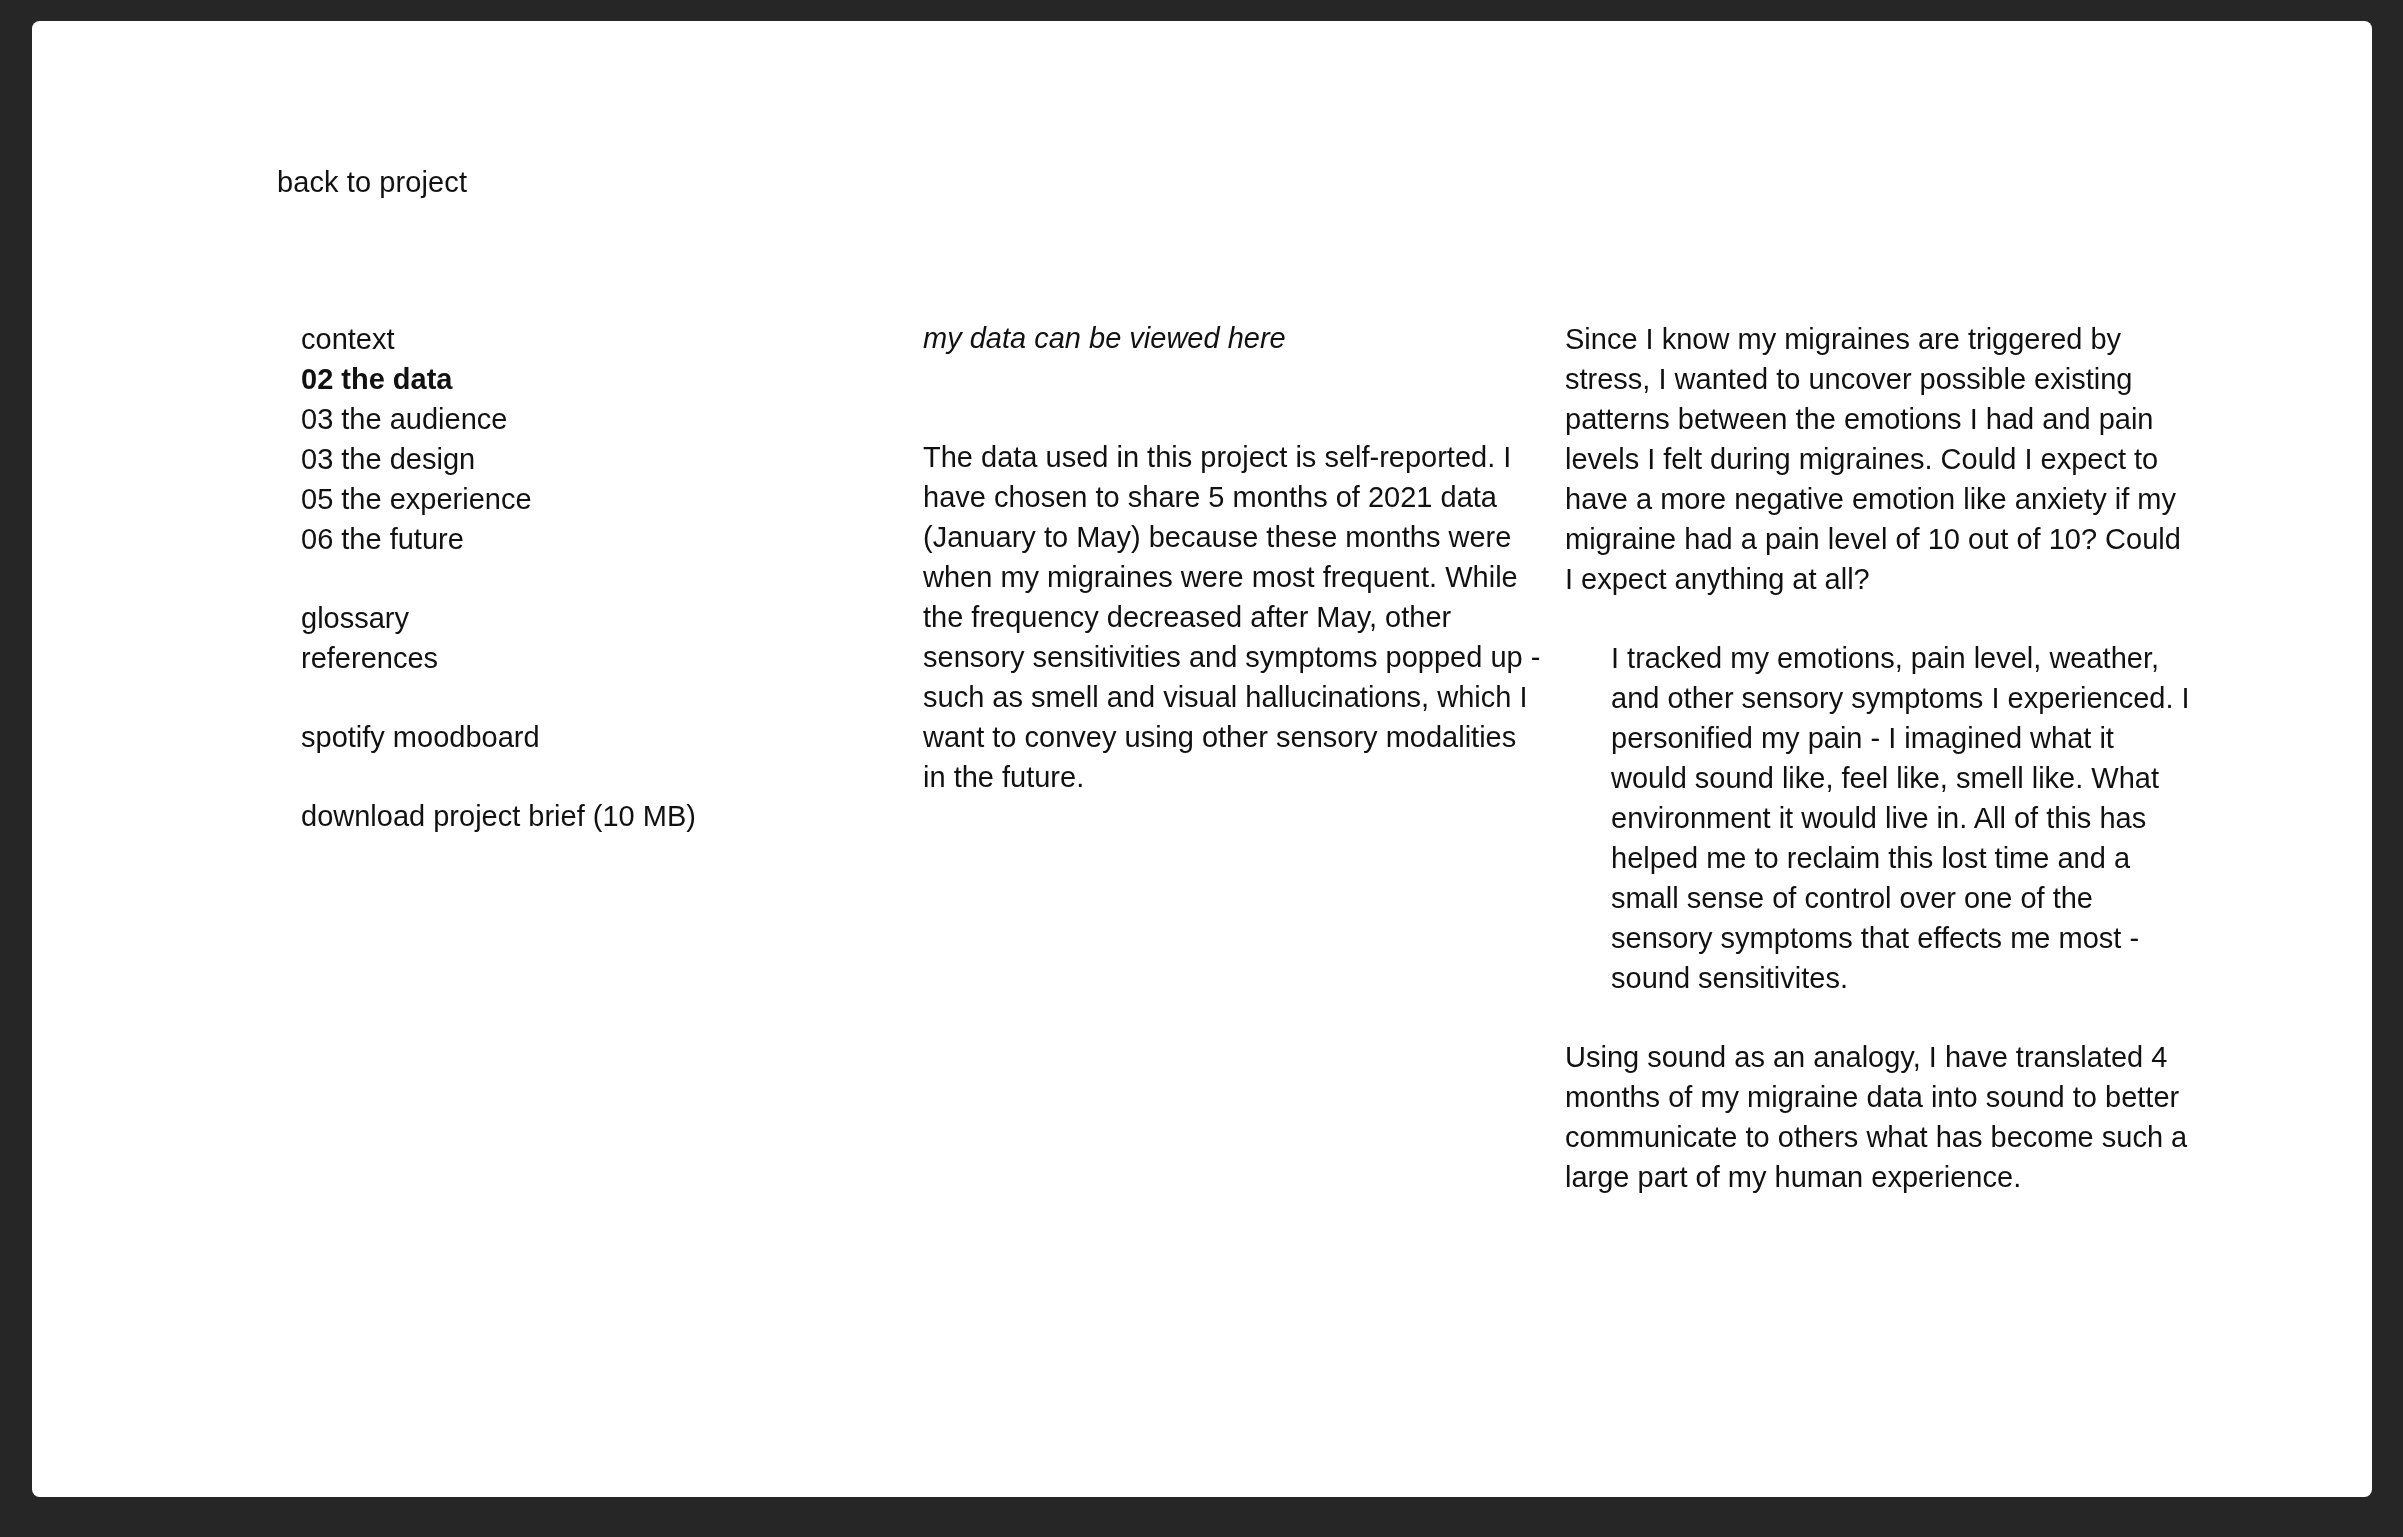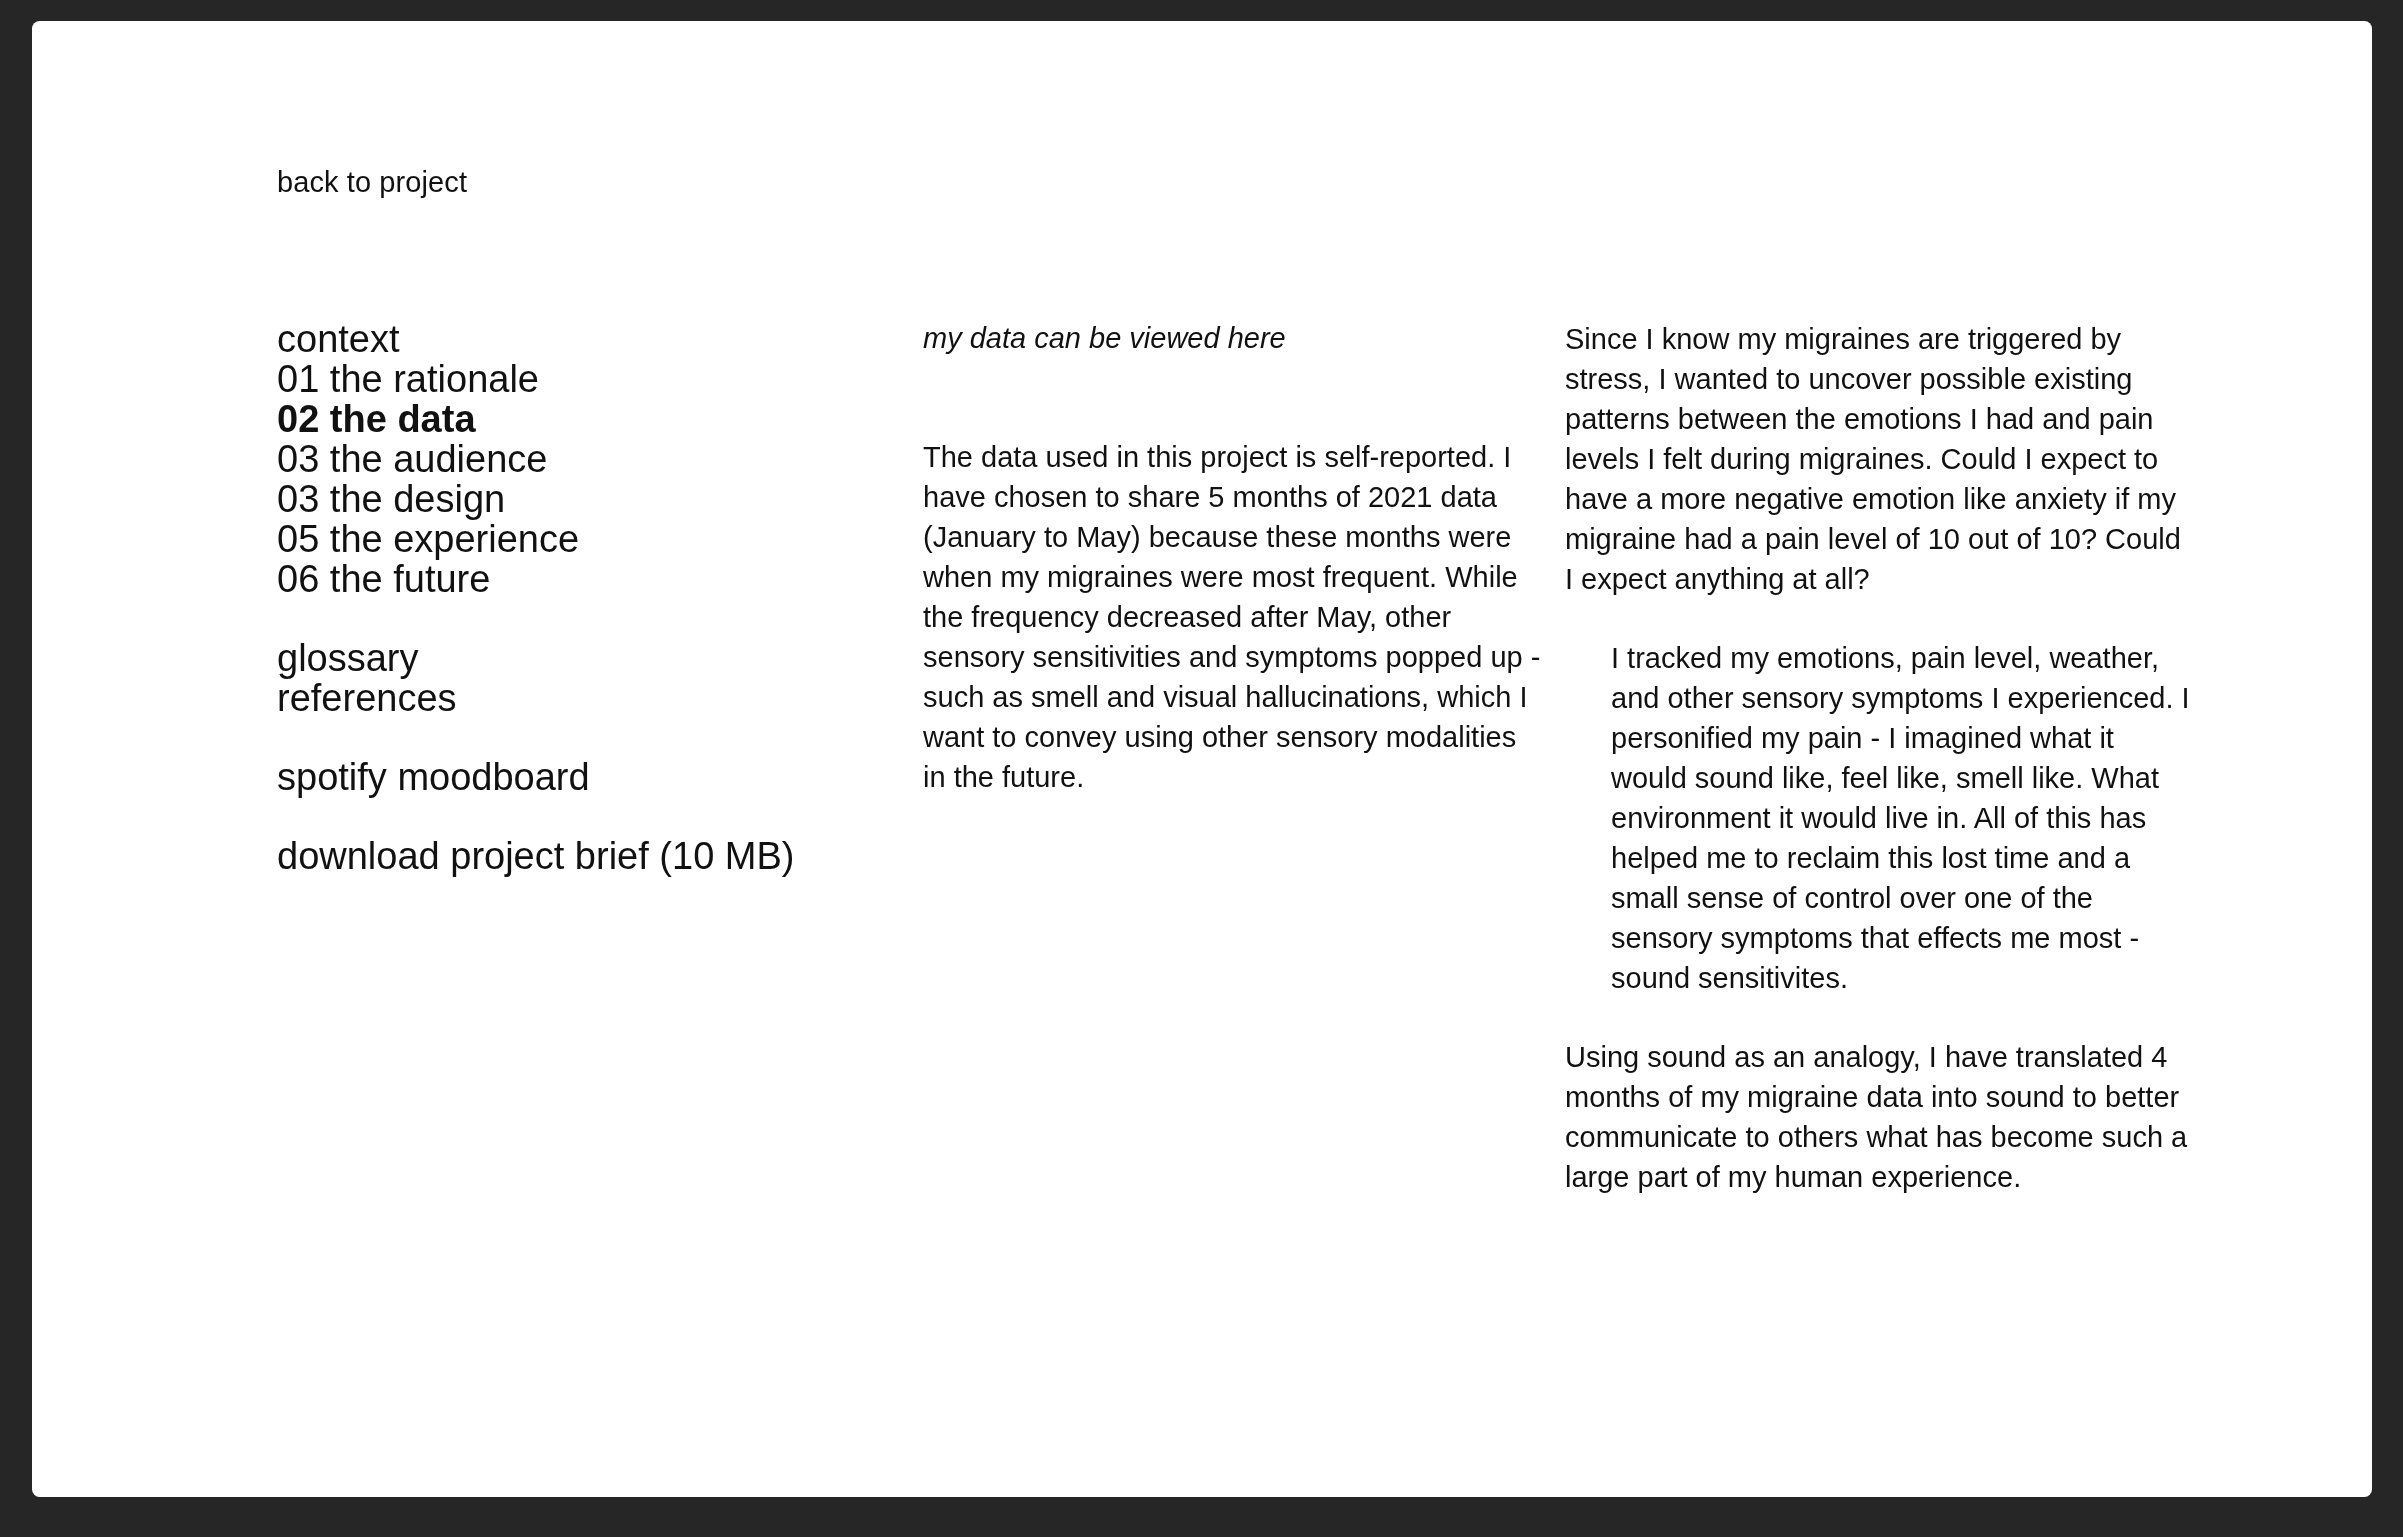--- a/index.html
+++ b/index.html
@@ -63,25 +63,26 @@
     top: 298px;
     width: 621px;
   }
   .col-right {
     position: absolute;
     left: 1533px;
     top: 298px;
     width: 631px;
   }
   .nav-item {
-    font-size: 38px;
+    font-size: 29px;
     line-height: 40px;
     color: #111111;
     white-space: nowrap;
     cursor: pointer;
+    margin-left: 24px;
   }
   .nav-item.active {
     font-weight: bold;
   }
   .nav-group {
     margin-bottom: 39px;
   }
   .nav-group:last-child { margin-bottom: 0; }
 
   .mid-heading {
@@ -117,21 +118,20 @@
 <div class="screen">
   <div class="page">
     <div class="content">
 
       <div class="back-link">back to project</div>
 
       <nav class="col-nav">
 
         <div class="nav-group">
           <div class="nav-item">context</div>
-          <div class="nav-item">01 the rationale</div>
           <div class="nav-item active">02 the data</div>
           <div class="nav-item">03 the audience</div>
           <div class="nav-item">03 the design</div>
           <div class="nav-item">05 the experience</div>
           <div class="nav-item">06 the future</div>
         </div>
 
         <div class="nav-group">
           <div class="nav-item">glossary</div>
           <div class="nav-item">references</div>

